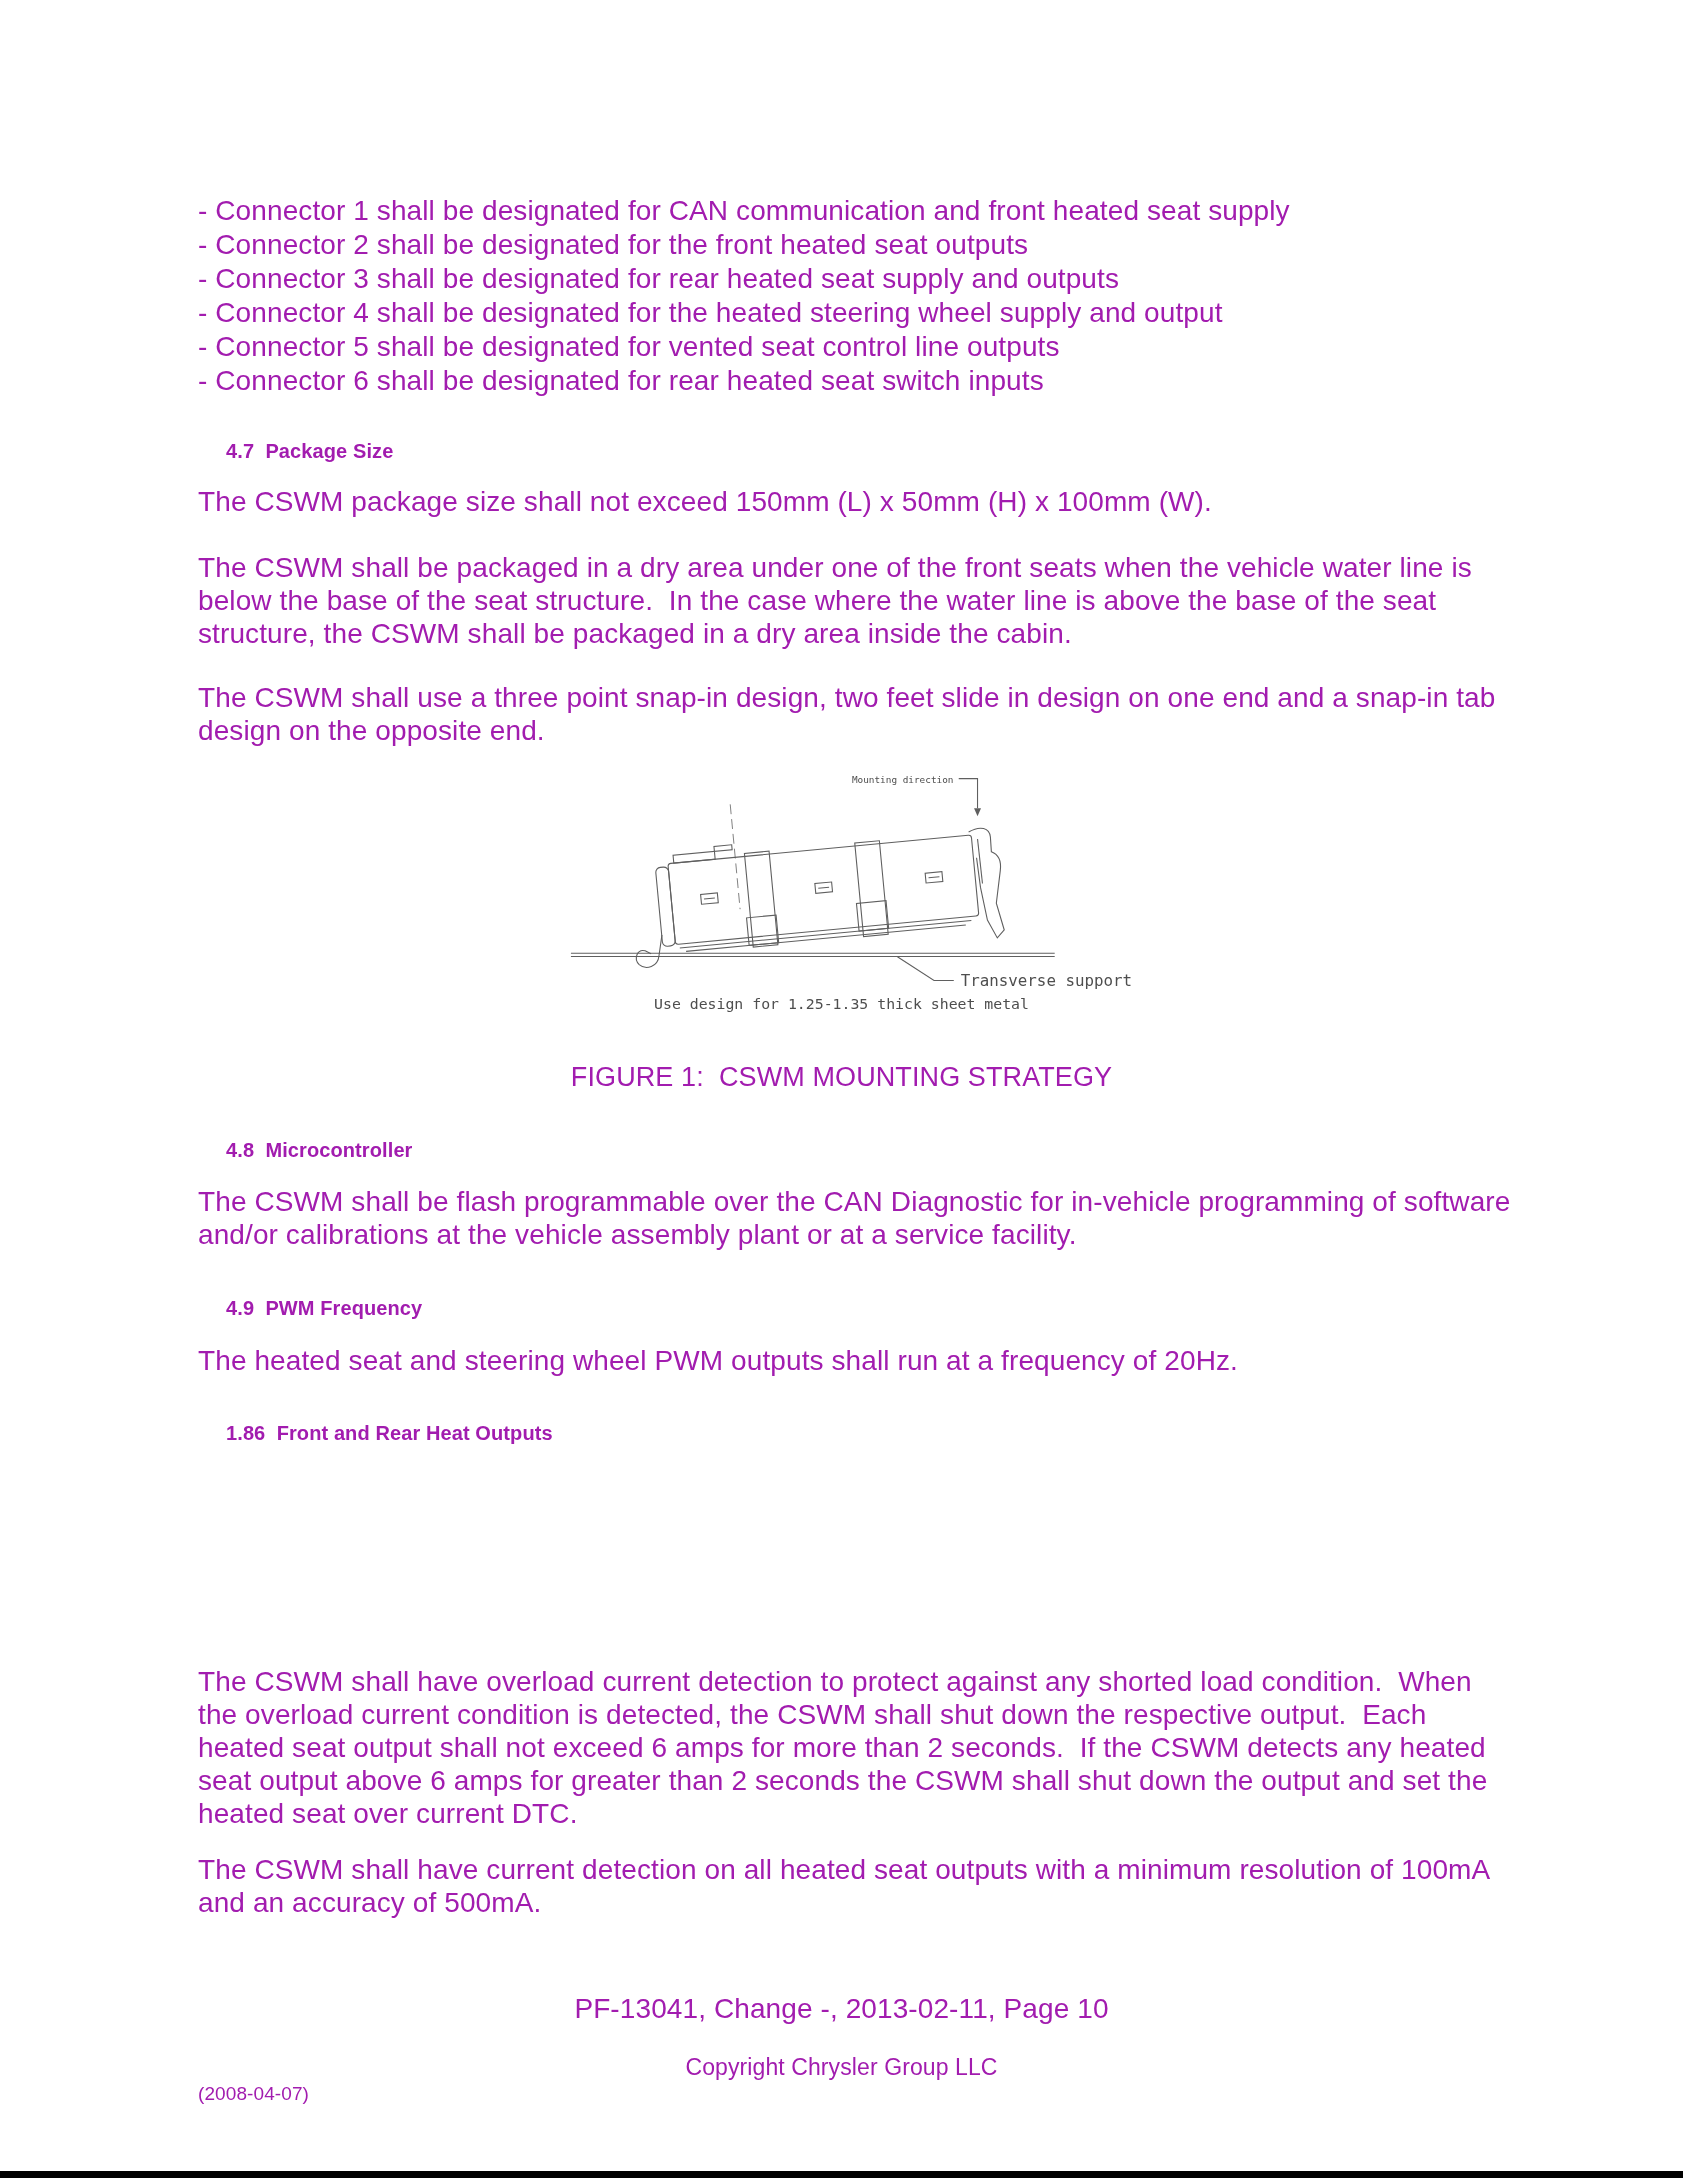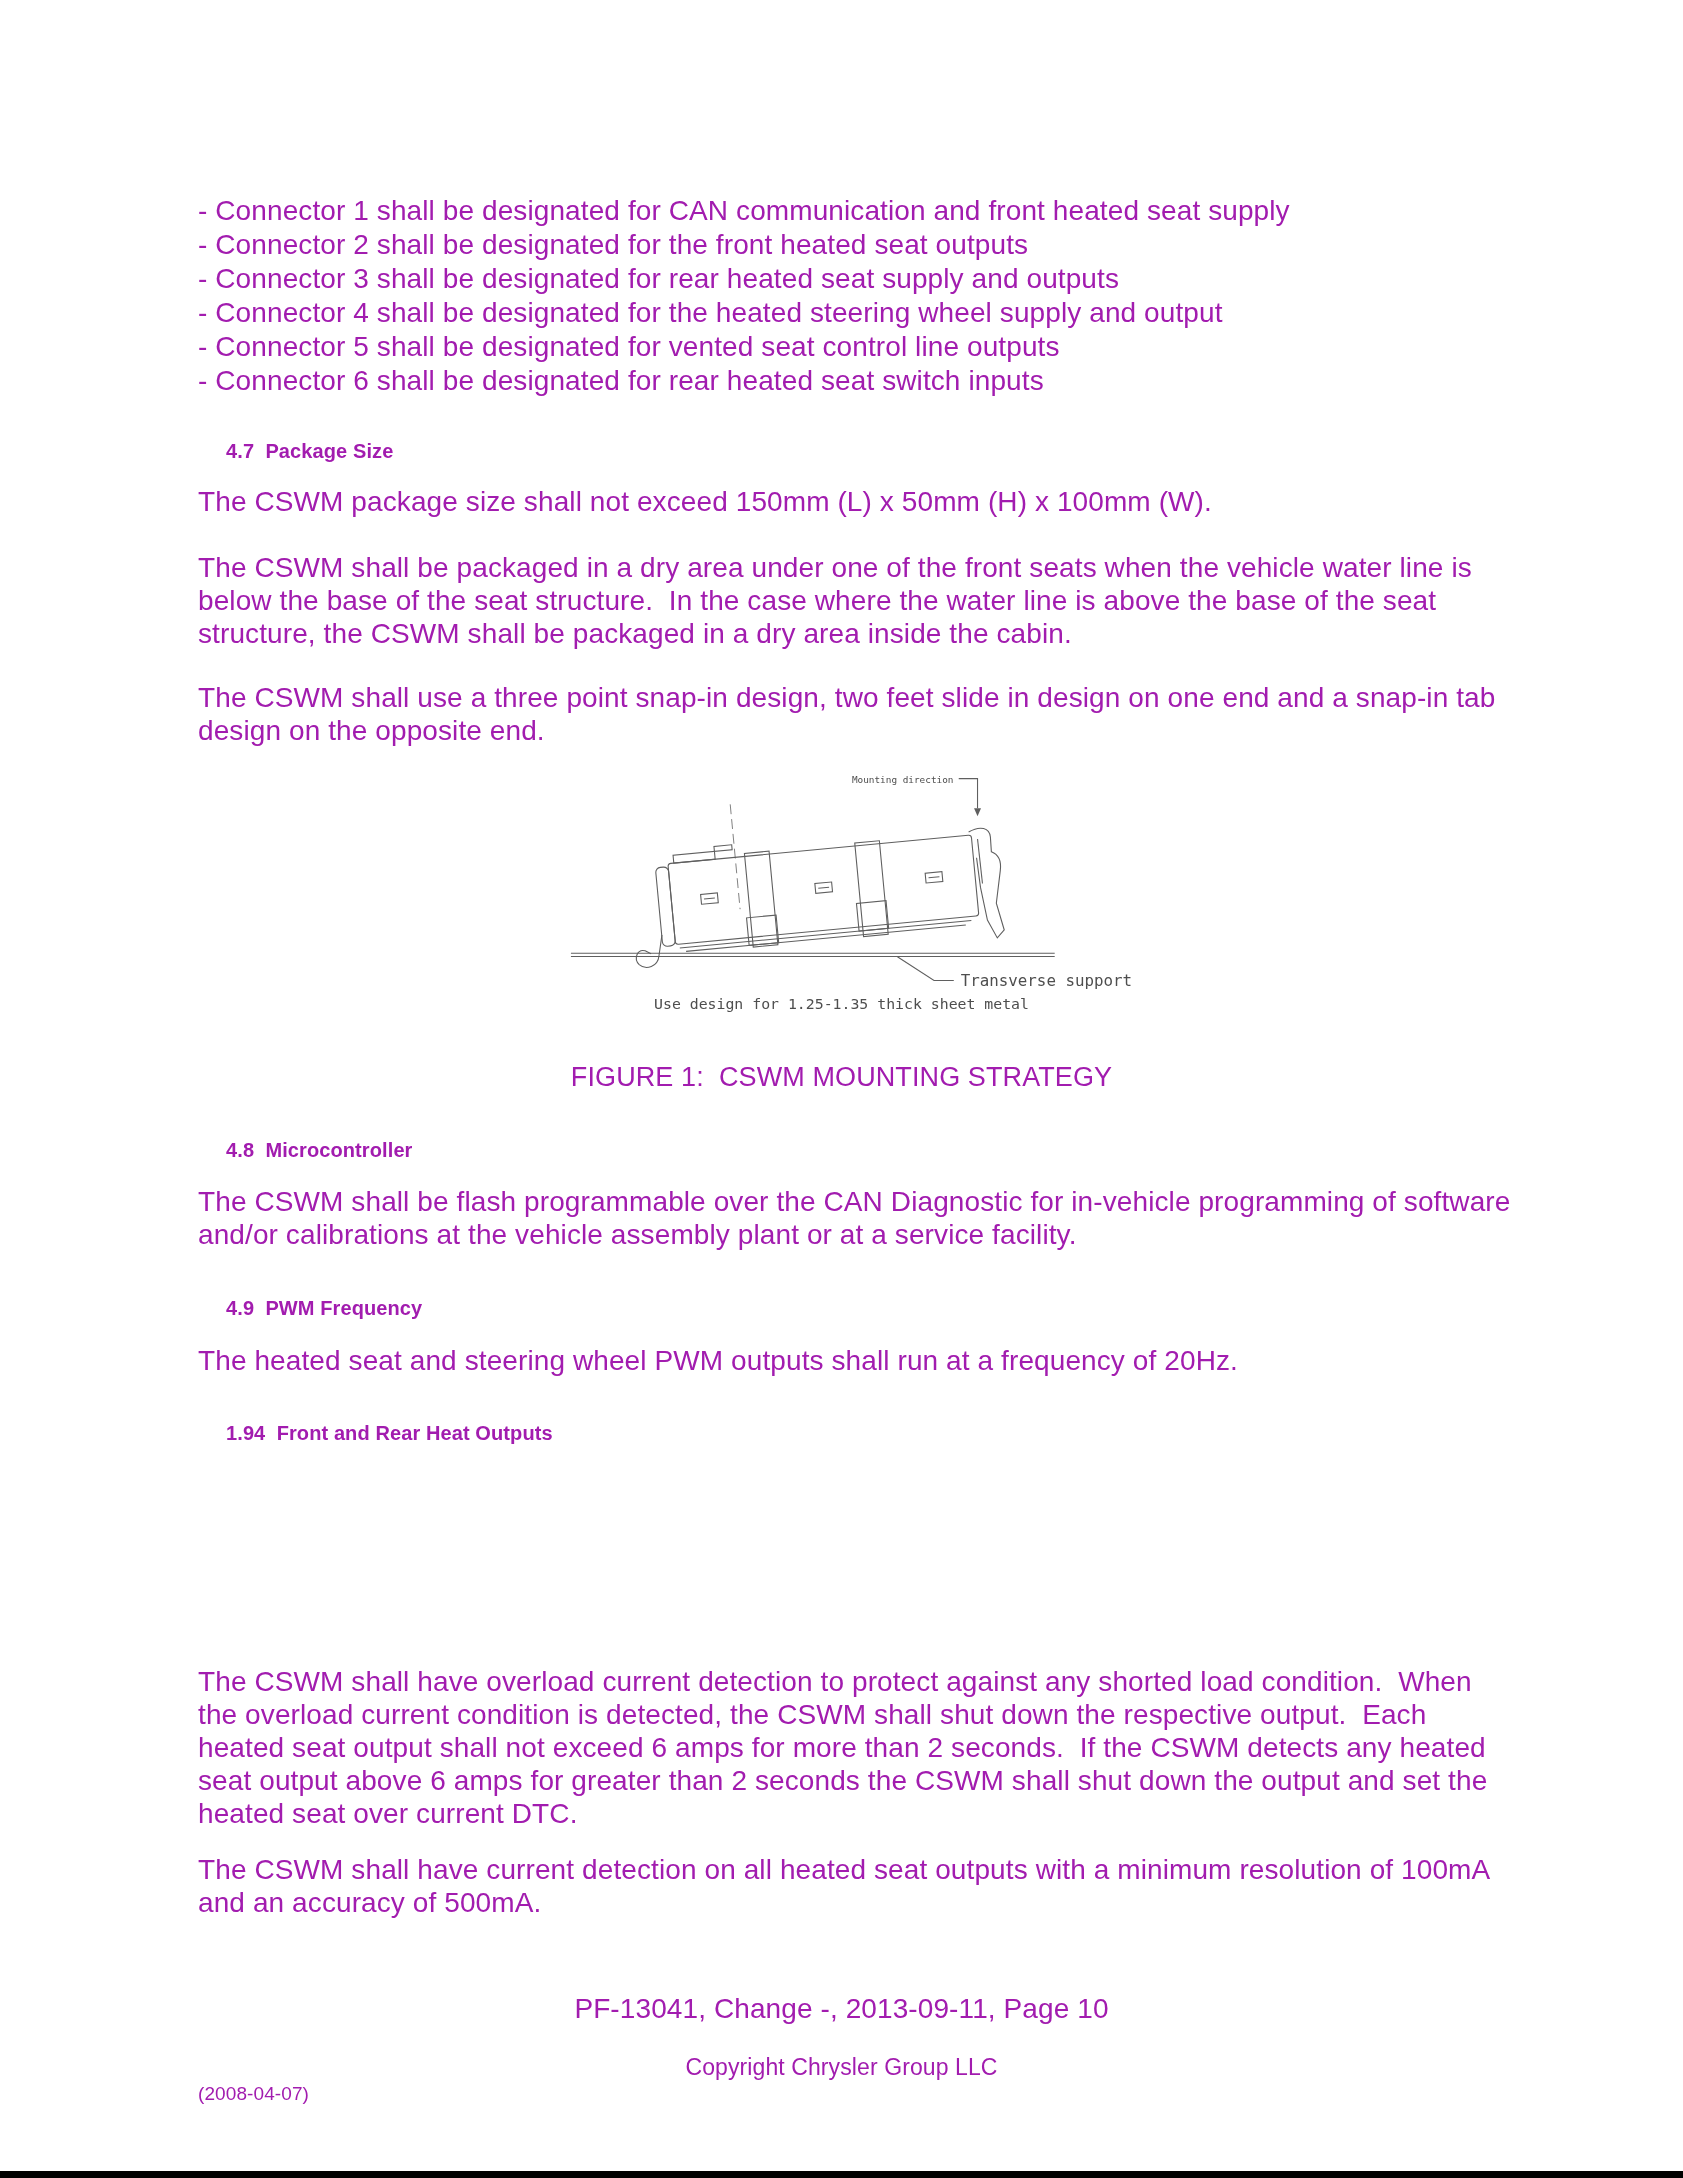--- a/index.html
+++ b/index.html
@@ -121,34 +121,34 @@
 
   <div class="blk hd" style="top:1133px;">4.8  Microcontroller</div>
 
   <div class="blk txt" style="top:1185px;">The CSWM shall be flash programmable over the CAN Diagnostic for in-vehicle programming of software
 and/or calibrations at the vehicle assembly plant or at a service facility.</div>
 
   <div class="blk hd" style="top:1291px;">4.9  PWM Frequency</div>
 
   <div class="blk txt" style="top:1344px;">The heated seat and steering wheel PWM outputs shall run at a frequency of 20Hz.</div>
 
-  <div class="blk hd" style="top:1416px;">1.94  Front and Rear Heat Outputs</div>
+  <div class="blk hd" style="top:1416px;">1.86  Front and Rear Heat Outputs</div>
 
 
 
   <div class="blk txt" style="top:1665px;">The CSWM shall have overload current detection to protect against any shorted load condition.  When
 the overload current condition is detected, the CSWM shall shut down the respective output.  Each
 heated seat output shall not exceed 6 amps for more than 2 seconds.  If the CSWM detects any heated
 seat output above 6 amps for greater than 2 seconds the CSWM shall shut down the output and set the
 heated seat over current DTC.</div>
 
   <div class="blk txt" style="top:1853px;">The CSWM shall have current detection on all heated seat outputs with a minimum resolution of 100mA
 and an accuracy of 500mA.</div>
 
-  <div class="blk txt center footerline" style="top:1992px;">PF-13041, Change -, 2013-09-11, Page 10</div>
+  <div class="blk txt center footerline" style="top:1992px;">PF-13041, Change -, 2013-02-11, Page 10</div>
 
   <div class="blk txt center copyright" style="top:2051px;">Copyright Chrysler Group LLC</div>
 
   <div class="blk txt datecode" style="top:2077px;">(2008-04-07)</div>
 
   <div class="scanbar"></div>
 </div>
 
 
 </body></html>

